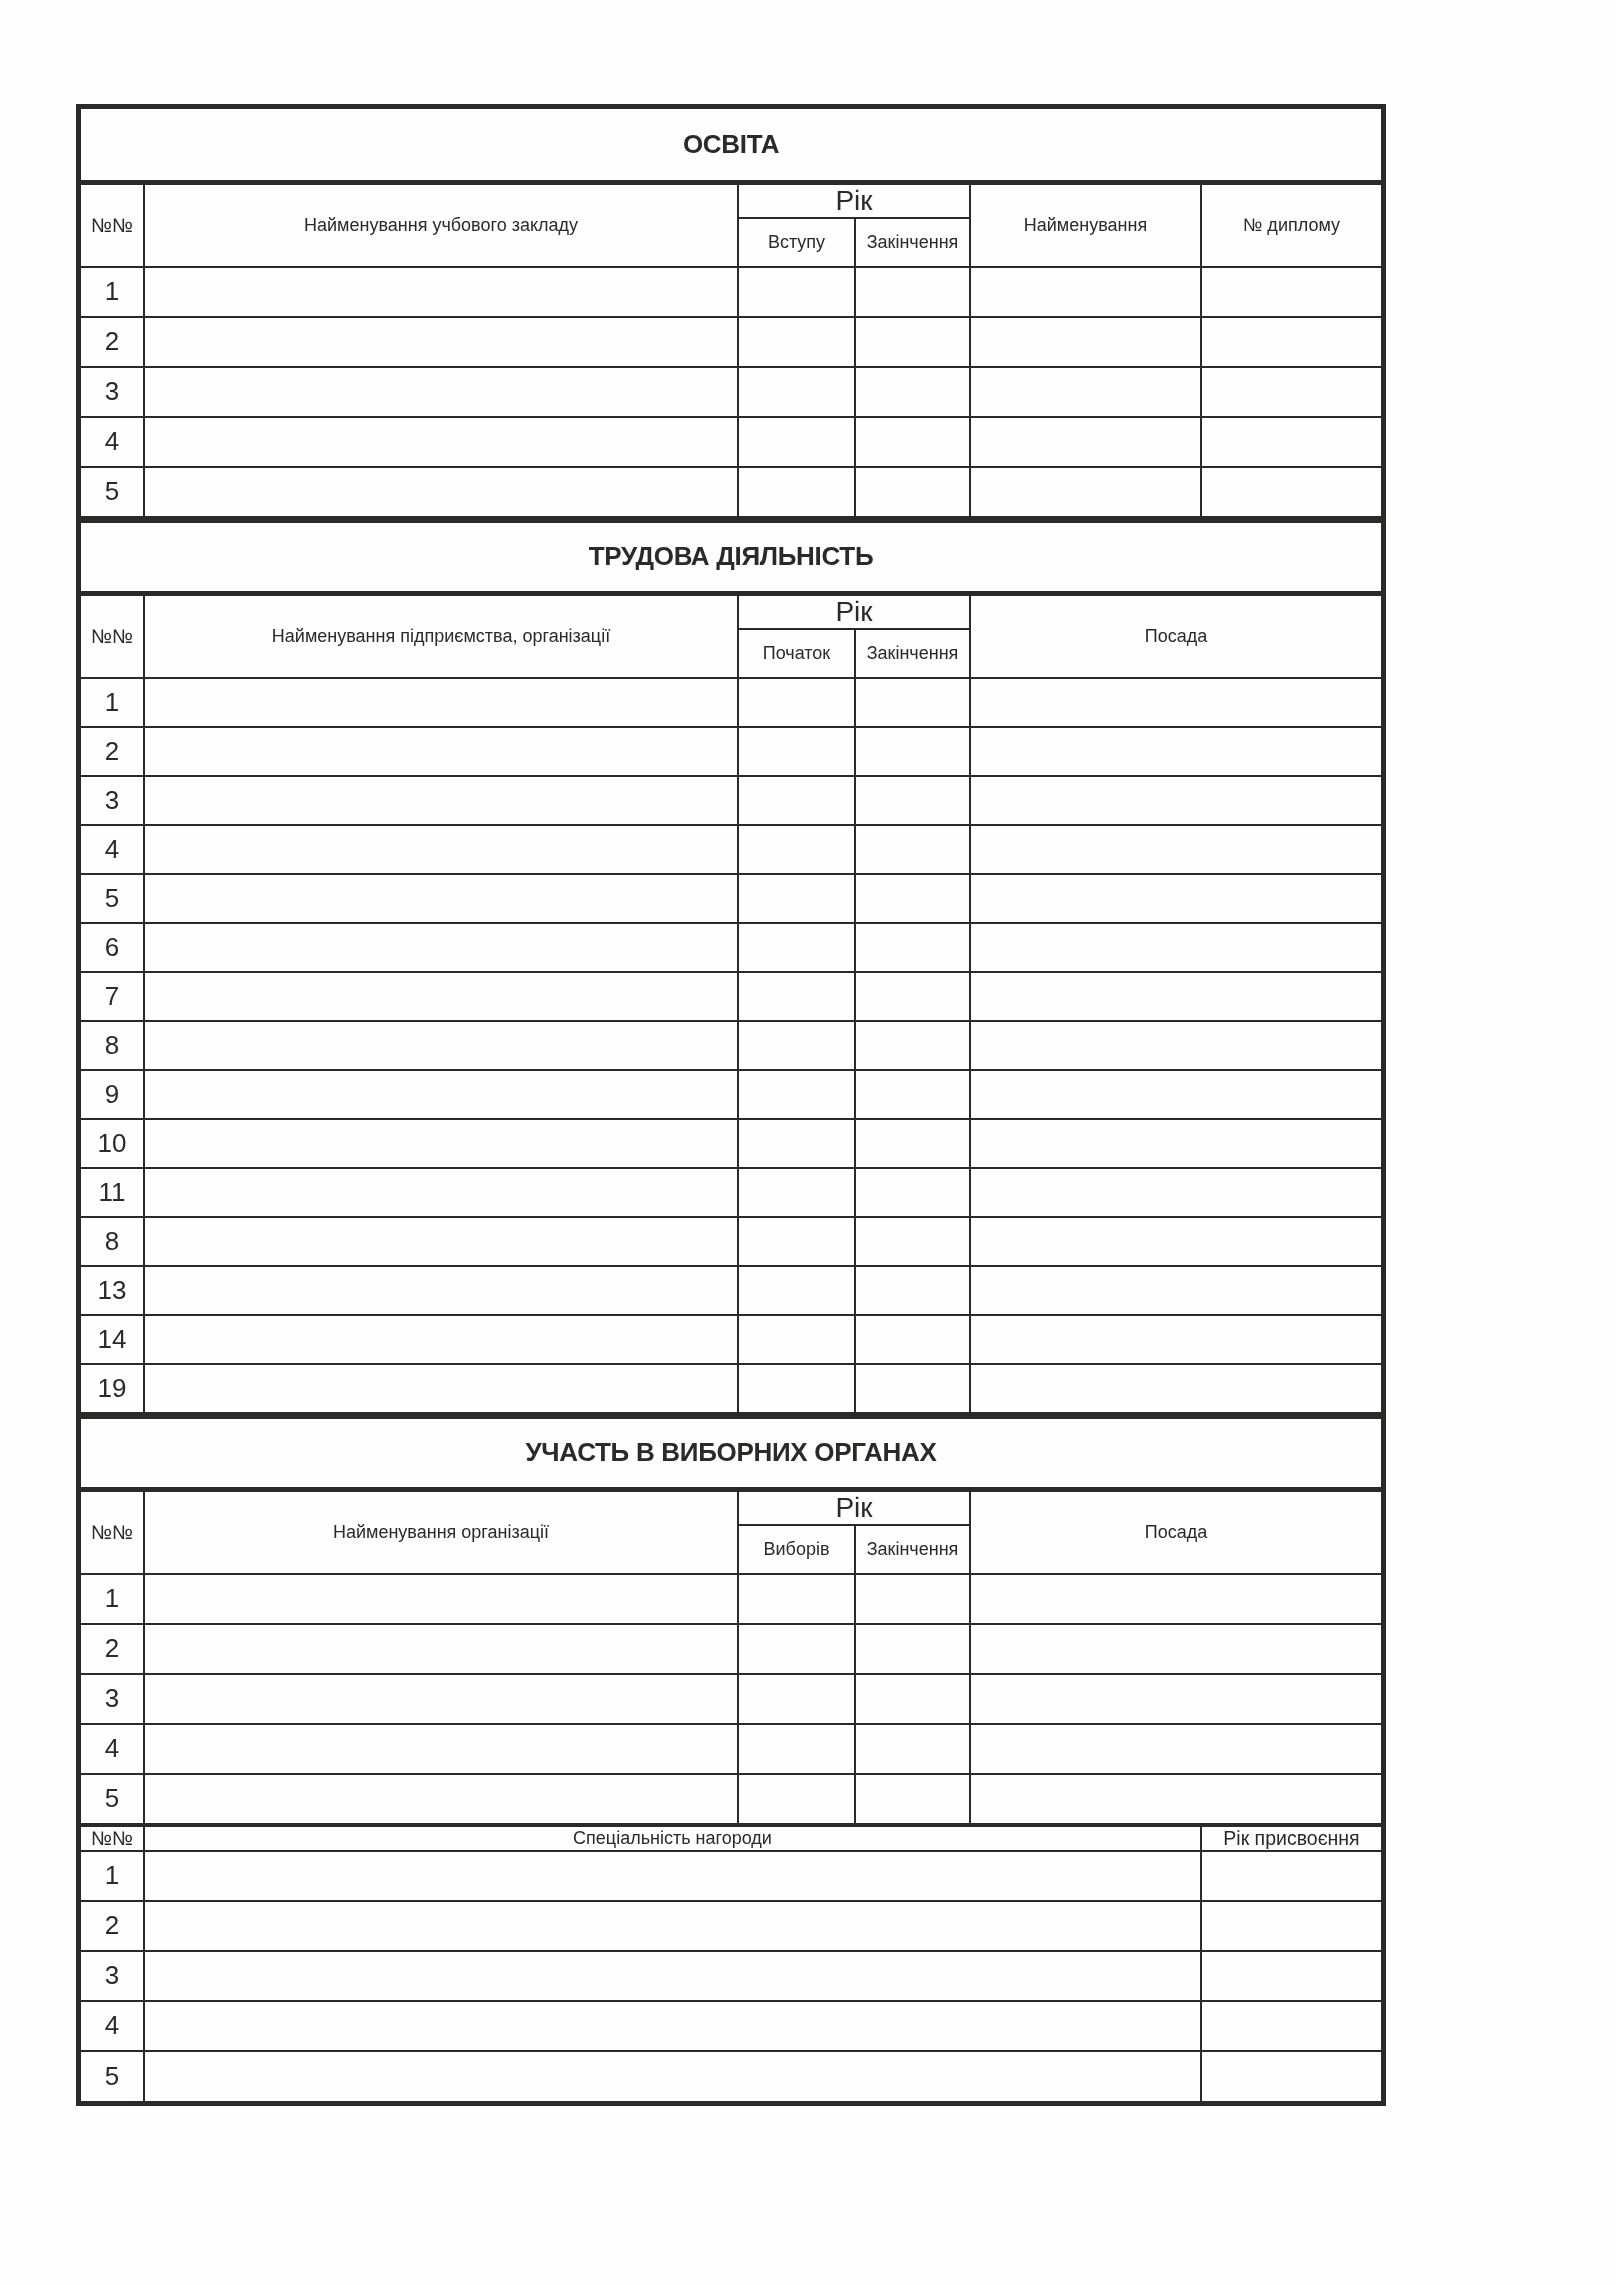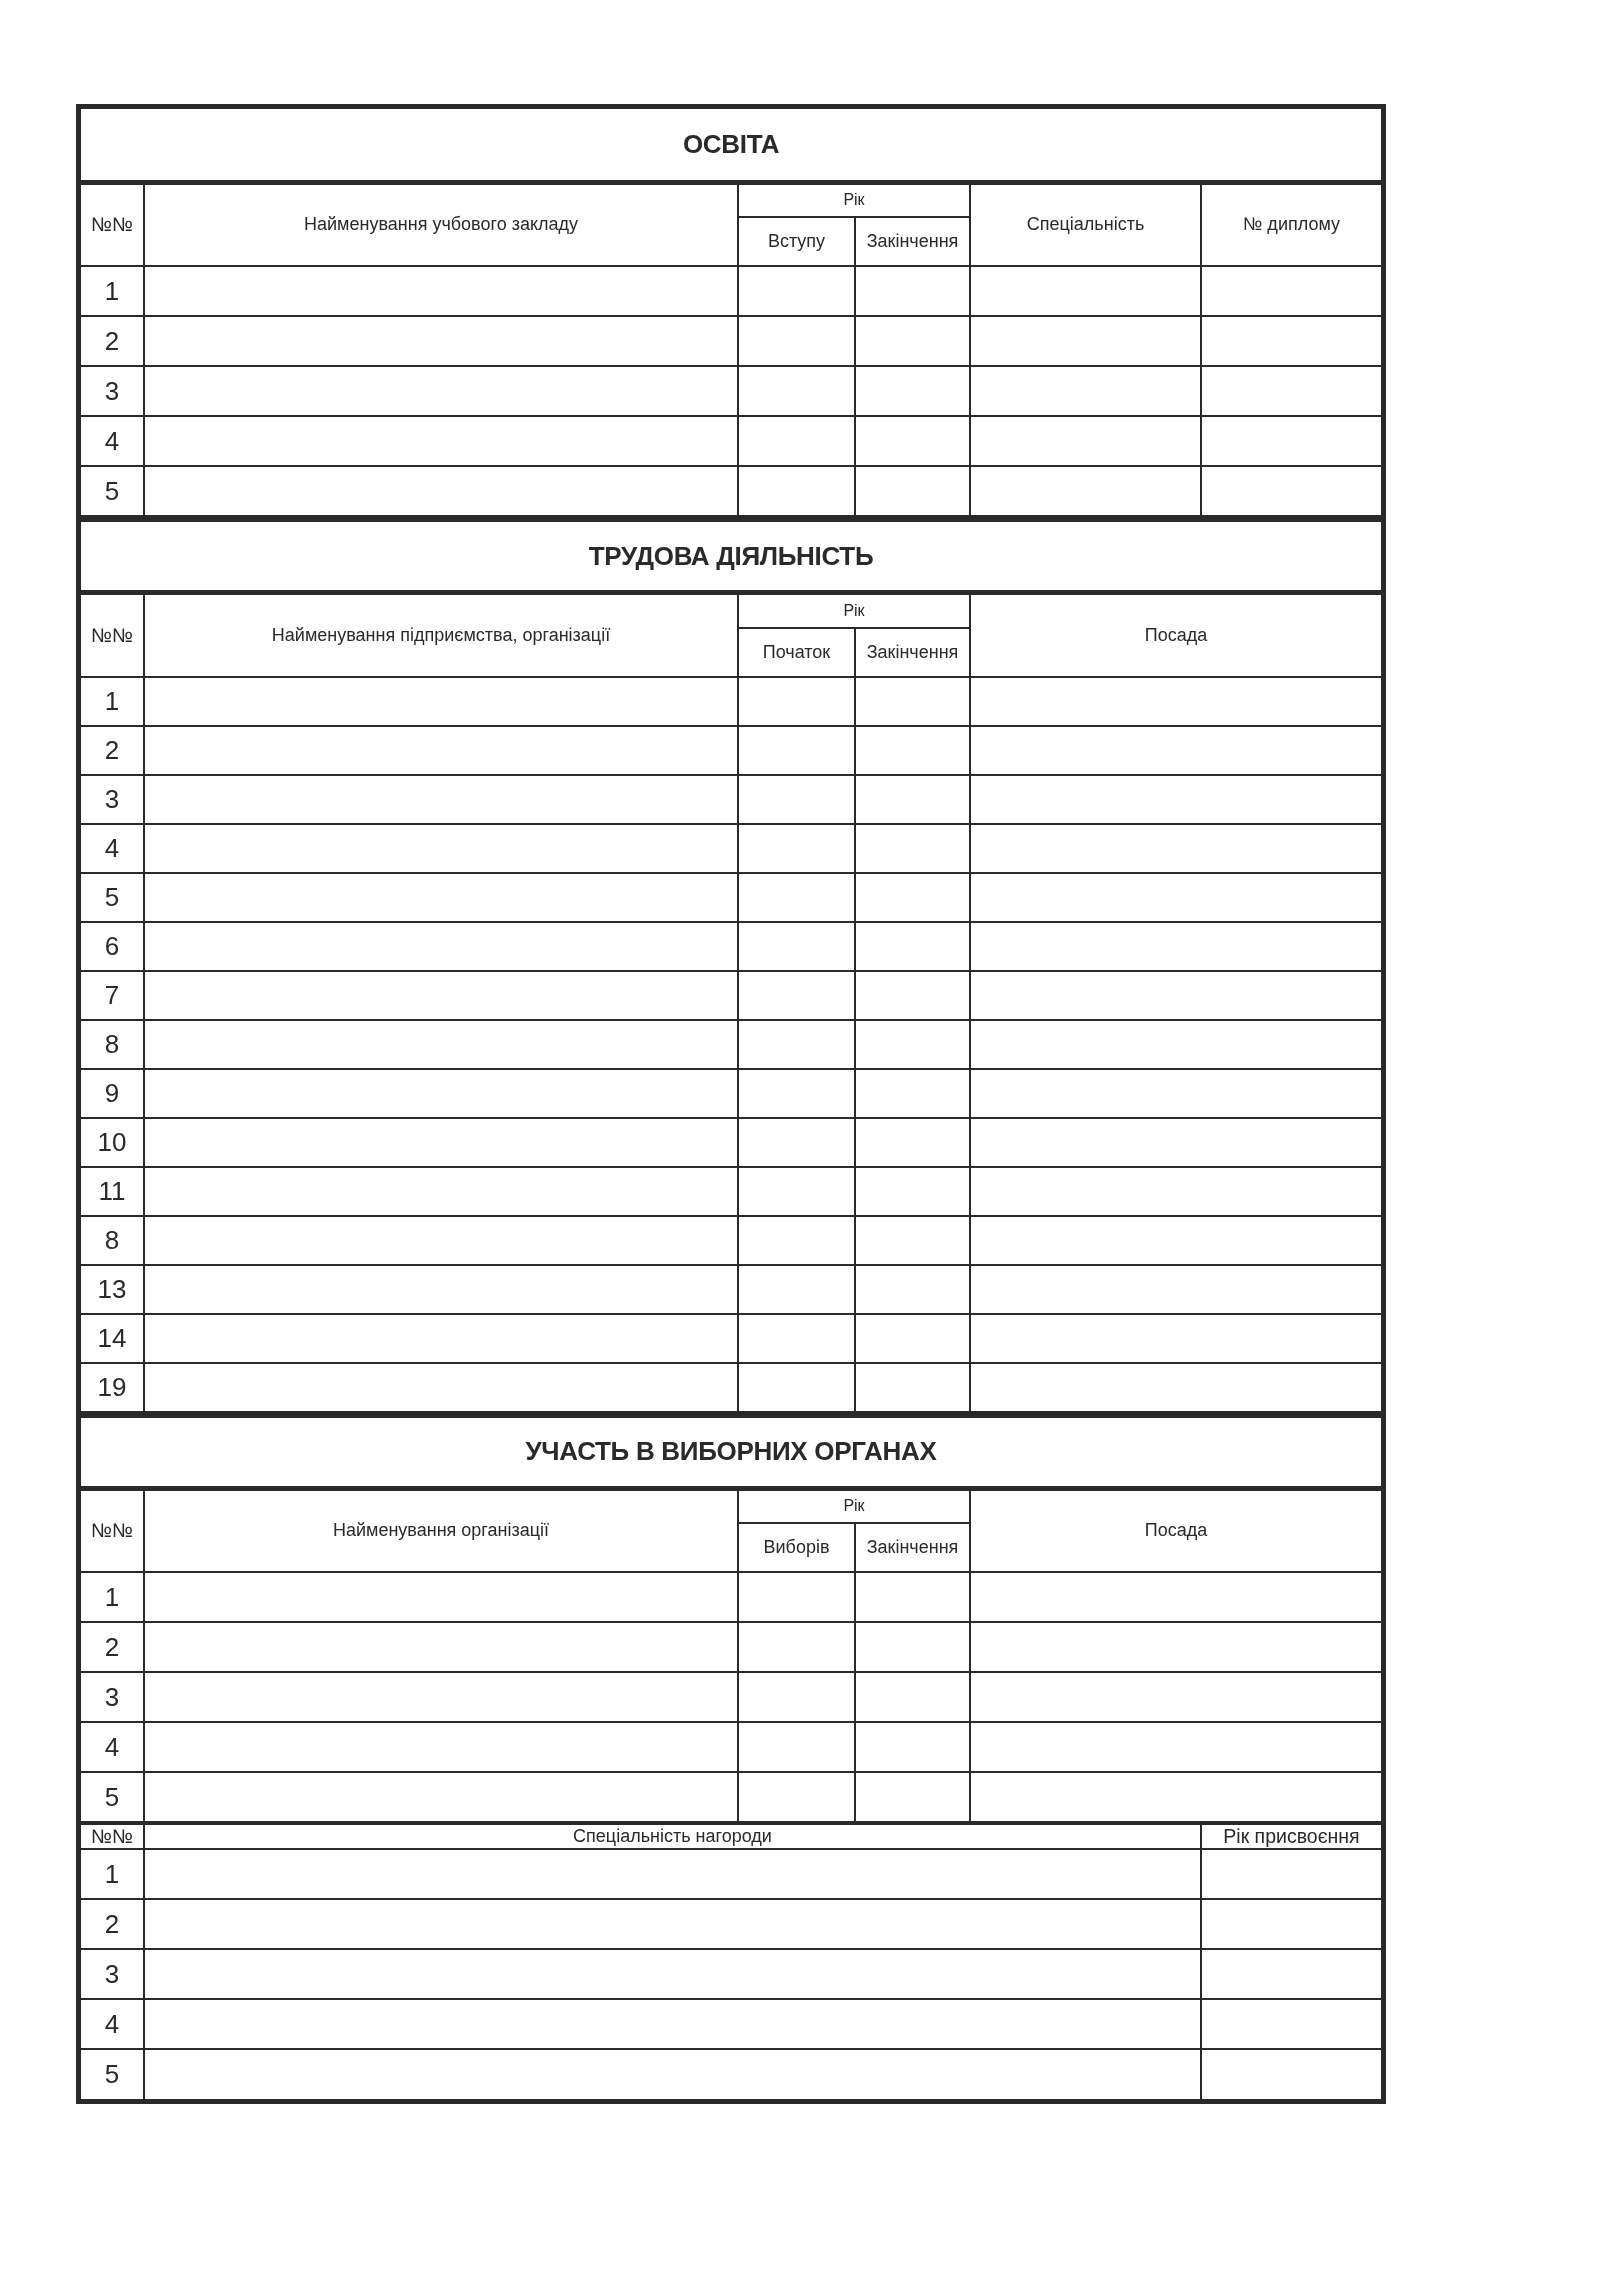--- a/index.html
+++ b/index.html
@@ -5,21 +5,21 @@
   html, body { margin: 0; padding: 0; background: #fefefe; }
   body { width: 1616px; height: 2284px; position: relative; font-family: "Liberation Sans", "DejaVu Sans", sans-serif; color: #2b2a29; }
   .sheet { position: absolute; left: 76px; top: 104px; width: 1310px; border: 5.2px solid #2b2a29; box-sizing: border-box; background: #fefefe; }
   table { border-collapse: collapse; width: 100%; table-layout: fixed; }
   td, th { border: 2.6px solid #2b2a29; padding: 0; text-align: center; vertical-align: middle; font-weight: normal; box-sizing: border-box; }
   .section-title { height: 73px; font-weight: bold; font-size: 26px; letter-spacing: -0.3px; border-top-width: 5.2px; border-bottom-width: 5.2px; }
   .first .section-title { border-top-width: 0; }
   .hdr-big { font-size: 18px; }
   .hdr-small { font-size: 19.5px; }
   .hdr-sub { font-size: 18px; height: 49px; }
-  .hdr-year { font-size: 16px; height: 35px; }
+  .hdr-year { font-size: 28px; height: 35px; }
   .num { font-size: 26px; }
   tr.data td { height: 50px; }
   tr.data.tall td { height: 49px; }
   .edge-l { border-left-width: 0; }
   .edge-r { border-right-width: 0; }
 </style>
 </head>
 <body>
 
 <div class="sheet">
@@ -34,21 +34,21 @@
         <col style="width:180px">
     </colgroup>
     <tbody>
         <tr>
       <td colspan="6" class="section-title edge-l edge-r">ОСВІТА</td>
     </tr>
     <tr class="h-row">
       <th rowspan="2" class="hdr-small edge-l">№№</th>
       <th rowspan="2" class="hdr-big">Найменування учбового закладу</th>
       <th colspan="2" class="hdr-year">Рік</th>
-      <th rowspan="2" class="hdr-big">Спеціальність</th>
+      <th rowspan="2" class="hdr-big">Найменування</th>
       <th rowspan="2" class="hdr-big edge-r">№ диплому</th>
     </tr>
     <tr class="h-row">
       <th class="hdr-sub">Вступу</th>
       <th class="hdr-sub">Закінчення</th>
     </tr>
     <tr class="data">
       <td class="num edge-l">1</td>
       <td></td>
           <td></td>

